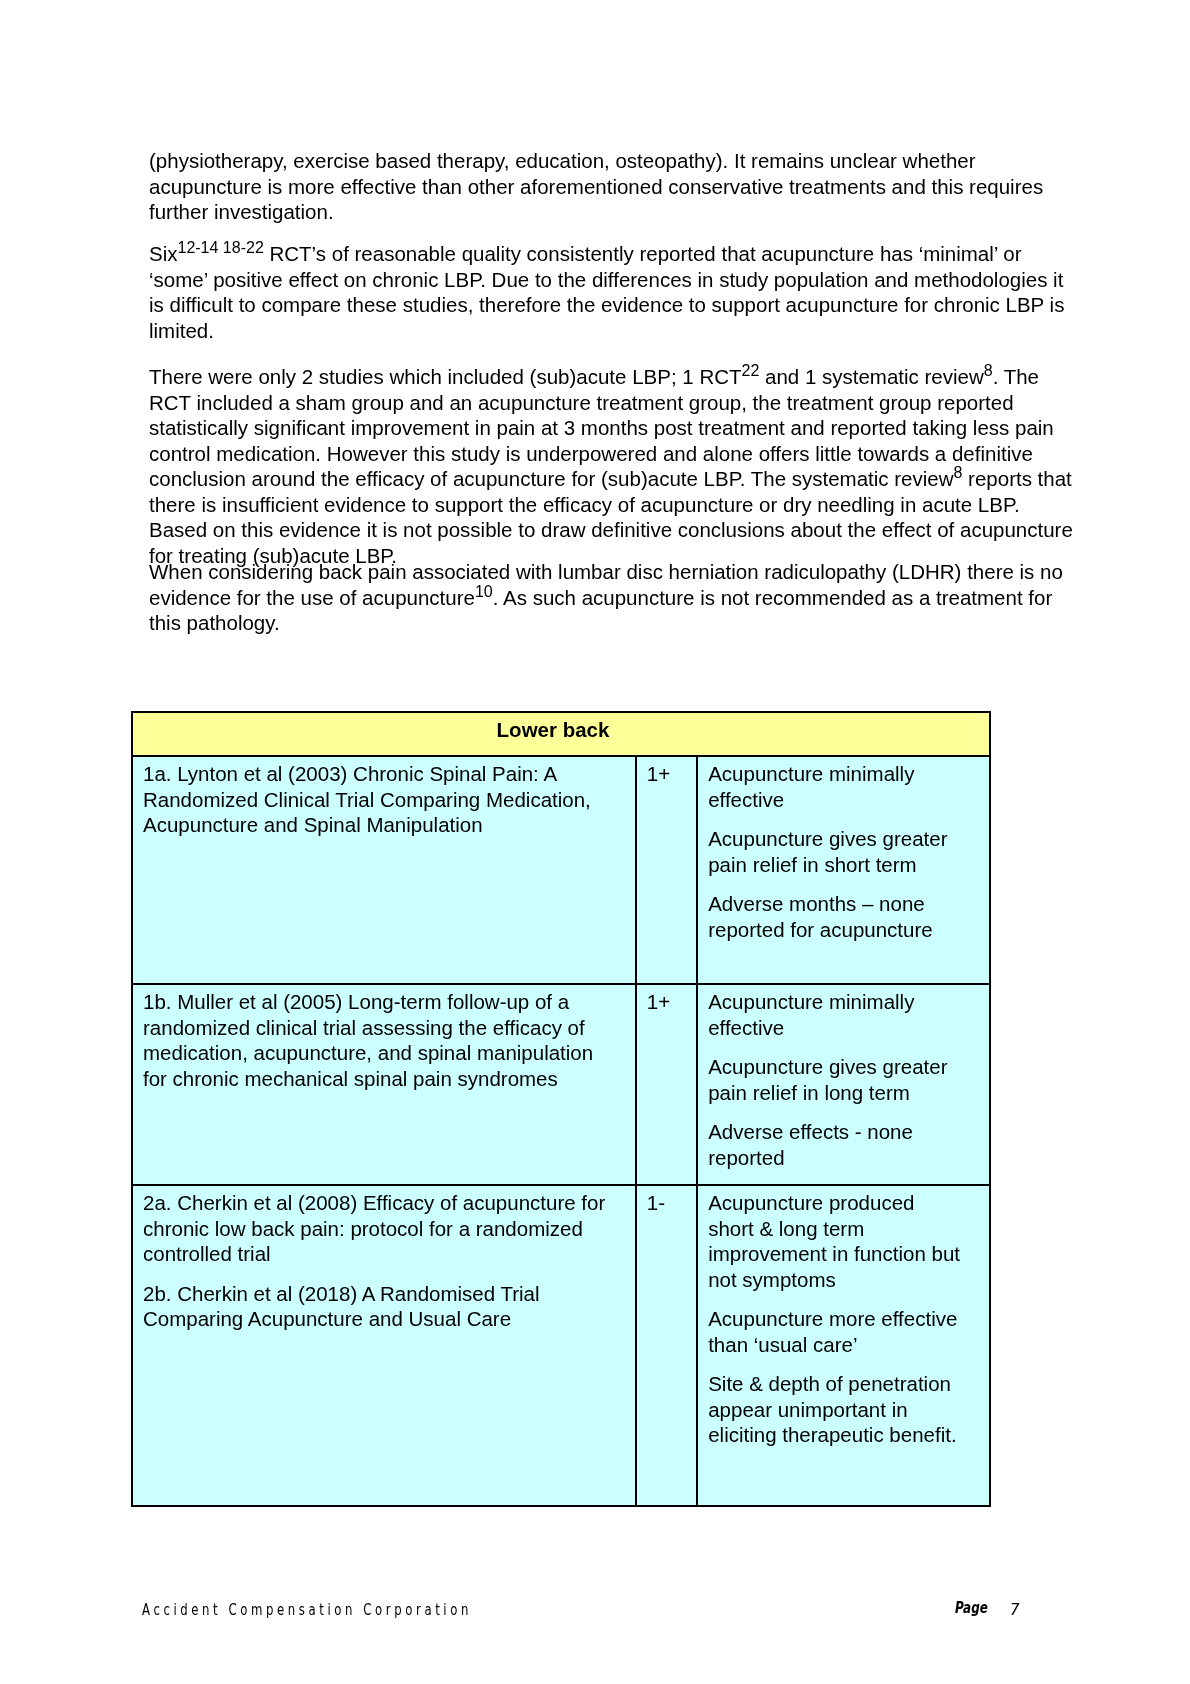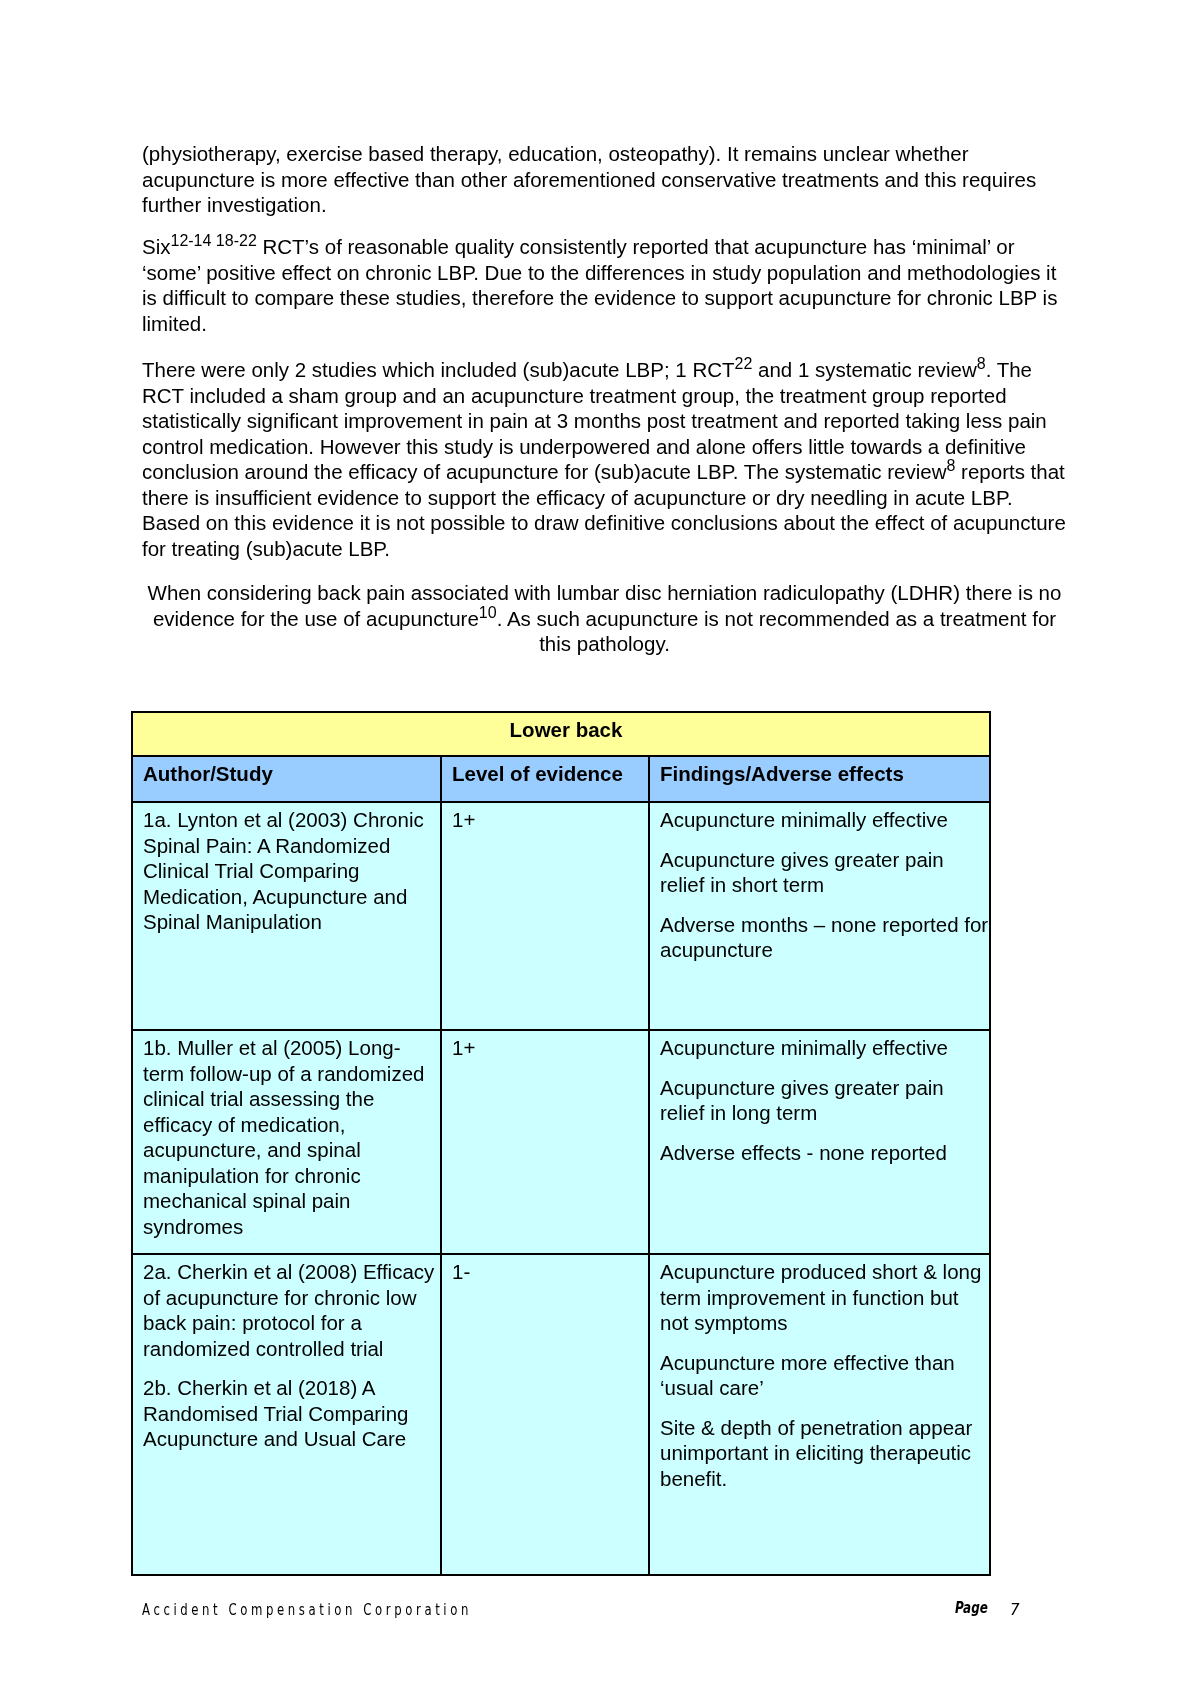--- a/index.html
+++ b/index.html
@@ -1,22 +1,22 @@
 <!DOCTYPE html>
 <html><head>
 <meta charset="utf-8">
 <style>
   html, body { margin: 0; padding: 0; background: #ffffff; }
   body { width: 1190px; height: 1684px; position: relative; overflow: hidden;
          font-family: "Liberation Sans", sans-serif; color: #000; }
-  .para { position: absolute; left: 142px; width: 925px; font-size: 20.5px; line-height: 25.5px; margin: 0; }
+  .para { position: absolute; left: 142px; width: 925px; font-size: 20.5px; line-height: 25.5px; margin: 7px; }
   sup { font-size: 16px; line-height: 0; vertical-align: super; }
   table.ev { position: absolute; left: 131px; top: 711px; width: 860px;
              border-collapse: collapse; font-size: 20.5px; line-height: 25.5px; }
-  table.ev td, table.ev th { border: 2px solid #000; vertical-align: top; text-align: left; padding: 4px 0 0 10px; }
+  table.ev td, table.ev th { border: 2px solid #000; vertical-align: top; text-align: left; padding: 4px 26px 0 10px; }
   .title-cell { background: #ffff99; font-weight: bold; text-align: center !important; height: 38px; }
   .hdr th { background: #99ccff; font-weight: bold; height: 40px; }
   .row td { background: #ccffff; }
   .col1 { width: 297px; }
   .col2 { width: 196px; }
   .cellp { margin: 0 0 14px 0; }
   .footer { position: absolute; top: 1601px; left: 142px; font-size: 15px; letter-spacing: 4.6px;
             font-family: "DejaVu Sans", sans-serif; transform: scaleX(0.78); transform-origin: left; }
   .pagelbl { position: absolute; top: 1599px; left: 955px; font-size: 15px; font-weight: bold; font-style: italic;
              font-family: "DejaVu Sans", sans-serif; transform: scaleX(0.8); transform-origin: left; }
@@ -25,31 +25,26 @@
 </style>
 </head>
 <body>
 
 <p class="para" style="top:141px;">(physiotherapy, exercise based therapy, education, osteopathy).  It remains unclear whether acupuncture is more effective than other aforementioned conservative treatments and this requires further investigation.</p>
 
 <p class="para" style="top:234px;"><span>Six</span><sup>12-14 18-22</sup><span> RCT’s of reasonable quality consistently reported that acupuncture has ‘minimal’ or ‘some’ positive effect on chronic LBP.  Due to the differences in study population and methodologies it is difficult to compare these studies, therefore the evidence to support acupuncture for chronic LBP is limited.</span></p>
 
 <p class="para" style="top:357px;"><span>There were only 2 studies which included (sub)acute LBP; 1 RCT</span><sup>22</sup><span> and 1 systematic review</span><sup>8</sup><span>. The RCT included a sham group and an acupuncture treatment group, the treatment group reported statistically significant improvement in pain at 3 months post treatment and reported taking less pain control medication.  However this study is underpowered and alone offers little towards a definitive conclusion around the efficacy of acupuncture for (sub)acute LBP.  The systematic review</span><sup>8</sup><span> reports that there is insufficient evidence to support the efficacy of acupuncture or dry needling in acute LBP.   Based on this evidence it is not possible to draw definitive conclusions about the effect of acupuncture for treating (sub)acute LBP.</span></p>
 
-<p class="para" style="top:580px;text-align:center;"><span>When considering back pain associated with lumbar disc herniation radiculopathy (LDHR) there is no evidence for the use of acupuncture</span><sup>10</sup><span>.  As such acupuncture is not recommended as a treatment for this pathology.</span></p>
+<p class="para" style="top:552px;"><span>When considering back pain associated with lumbar disc herniation radiculopathy (LDHR) there is no evidence for the use of acupuncture</span><sup>10</sup><span>.  As such acupuncture is not recommended as a treatment for this pathology.</span></p>
 
 <table class="ev">
   <tbody>
       <tr>
     <th colspan="3" class="title-cell">Lower back</th>
-  </tr>
-  <tr class="hdr">
-    <th class="col1">Author/Study</th>
-    <th class="col2">Level of evidence</th>
-    <th>Findings/Adverse effects</th>
   </tr>
   <tr class="row" style="height:228px;margin-top:32px;">
     <td>
           <p class="cellp">1a. Lynton et al (2003) Chronic Spinal Pain: A Randomized Clinical Trial Comparing Medication, Acupuncture and Spinal Manipulation</p>
         </td>
     <td>1+</td>
     <td>
       <p class="cellp">Acupuncture minimally effective</p>
       <p class="cellp">Acupuncture gives greater pain relief in short term</p>
       <p class="cellp">Adverse months – none reported for acupuncture</p>

